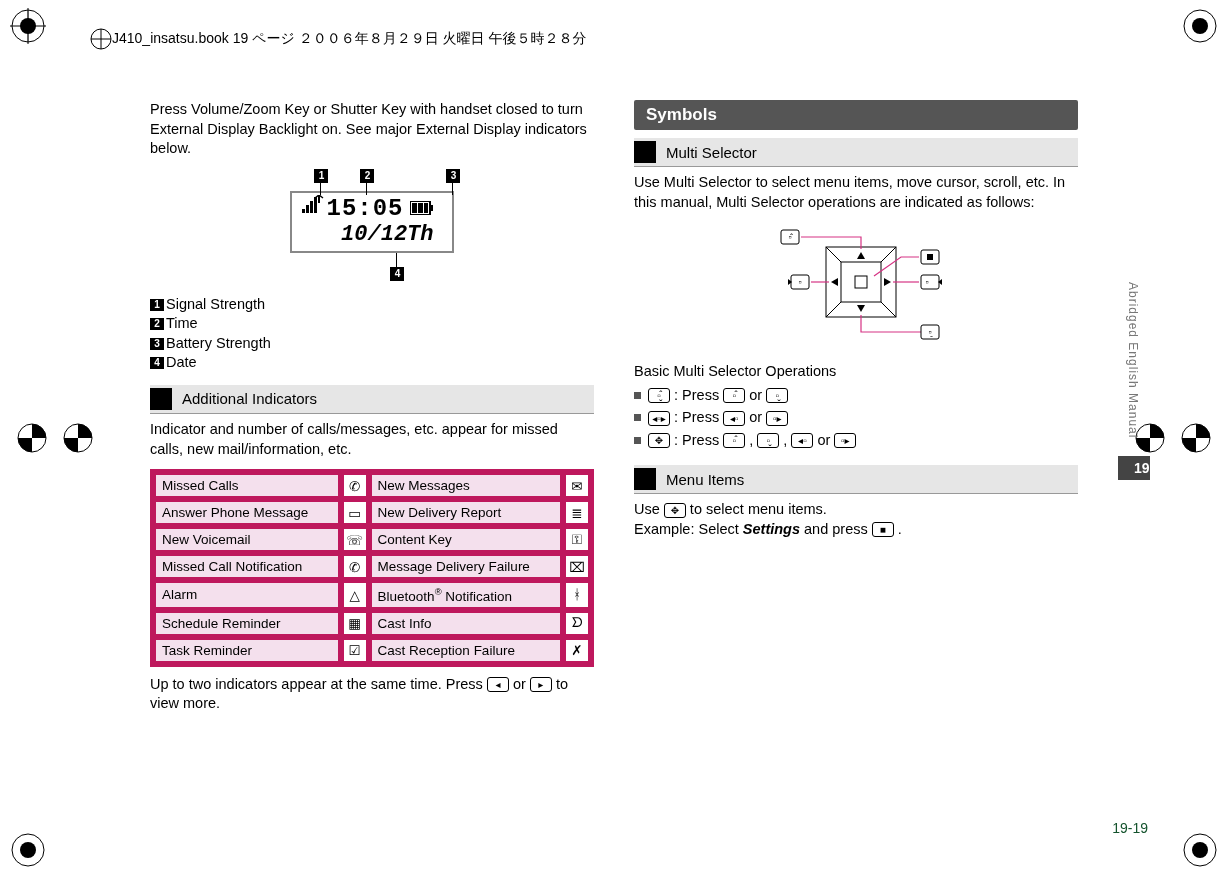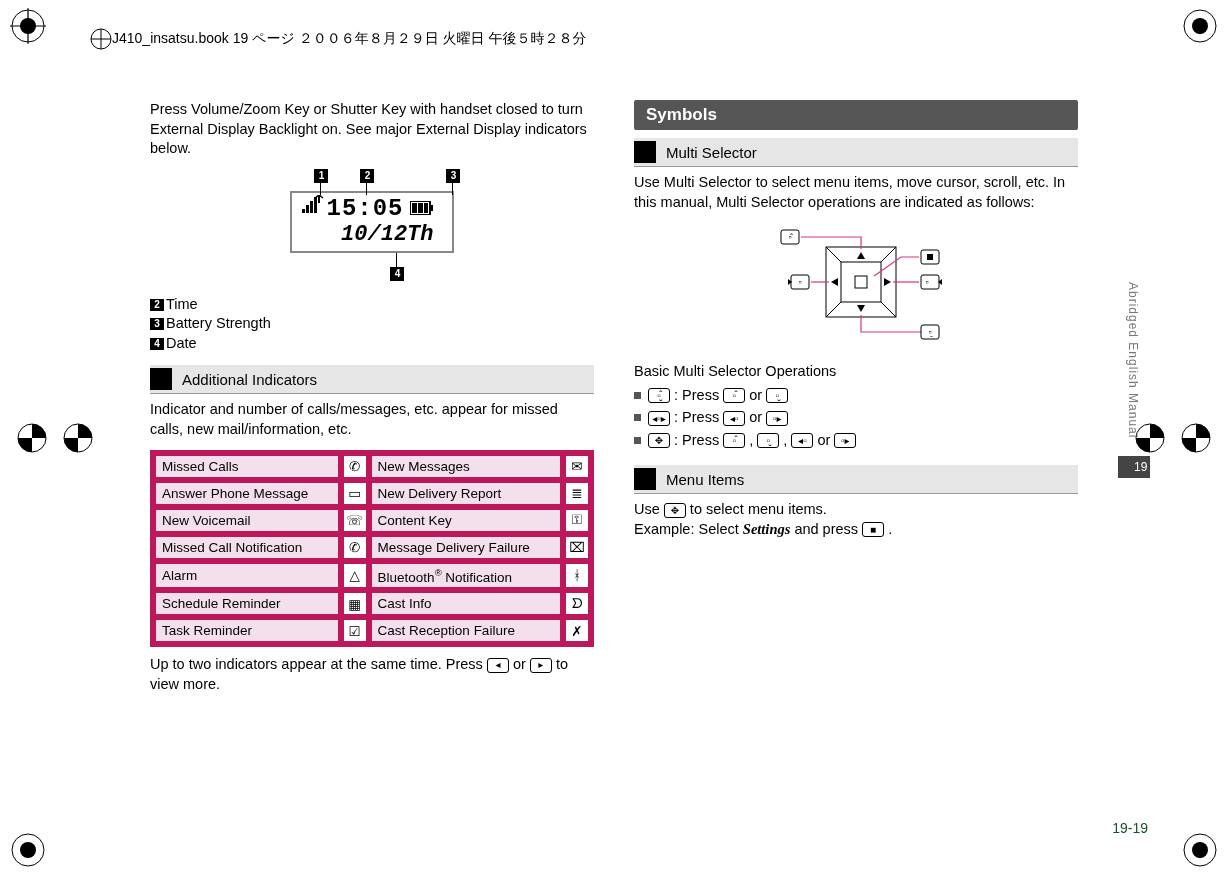--- a/index.html
+++ b/index.html
@@ -164,34 +164,34 @@
     writing-mode: vertical-rl;
     font-size:12px;
     color:#777;
     letter-spacing:1px;
     height:180px;
     margin:170px auto 0;
   }
   .chapnum {
     background:#444;
     color:#fff;
-    font-weight:normal;
-    font-size:12px;
+    font-weight:bold;
+    font-size:14px;
     padding:4px 16px;
     margin-top:6px;
   }
   .pagenum {
     position:absolute;
     right:80px;
     bottom:40px;
     font-size:14px;
     color:#14532d;
   }
 
-  .ital { font-style: italic; font-weight:bold;font-family:Liberation Serif, serif; }
+  .ital { font-style: italic; font-weight:bold; }
   .sup { font-size:0.7em; vertical-align:super; }
 </style>
 </head>
 <body>
 
 <div class="regmark reg-tl"><svg viewBox="0 0 36 36">
       <circle cx="18" cy="18" r="16" fill="none" stroke="#000"></circle>
       <circle cx="18" cy="18" r="8" fill="#000"></circle>
       <g stroke="#000">
         <line x1="18" y1="0" x2="18" y2="36"></line>
@@ -282,20 +282,21 @@
           <div class="line2">10/12Th</div>
         </div>
         <div class="callouts-bot">
           <div class="cl"></div>
           <span class="co">4</span>
         </div>
       </div>
     </div>
 
     <div class="indicator-list">
+      <div><span class="num-badge">1</span><span>Signal Strength</span></div>
       <div><span class="num-badge">2</span><span>Time</span></div>
       <div><span class="num-badge">3</span><span>Battery Strength</span></div>
       <div><span class="num-badge">4</span><span>Date</span></div>
     </div>
 
     <div class="subhead">
       <span class="blk"></span>
       <span>Additional Indicators</span>
     </div>
     <p class="body-text">Indicator and number of calls/messages, etc. appear for missed calls, new mail/information, etc.</p>

